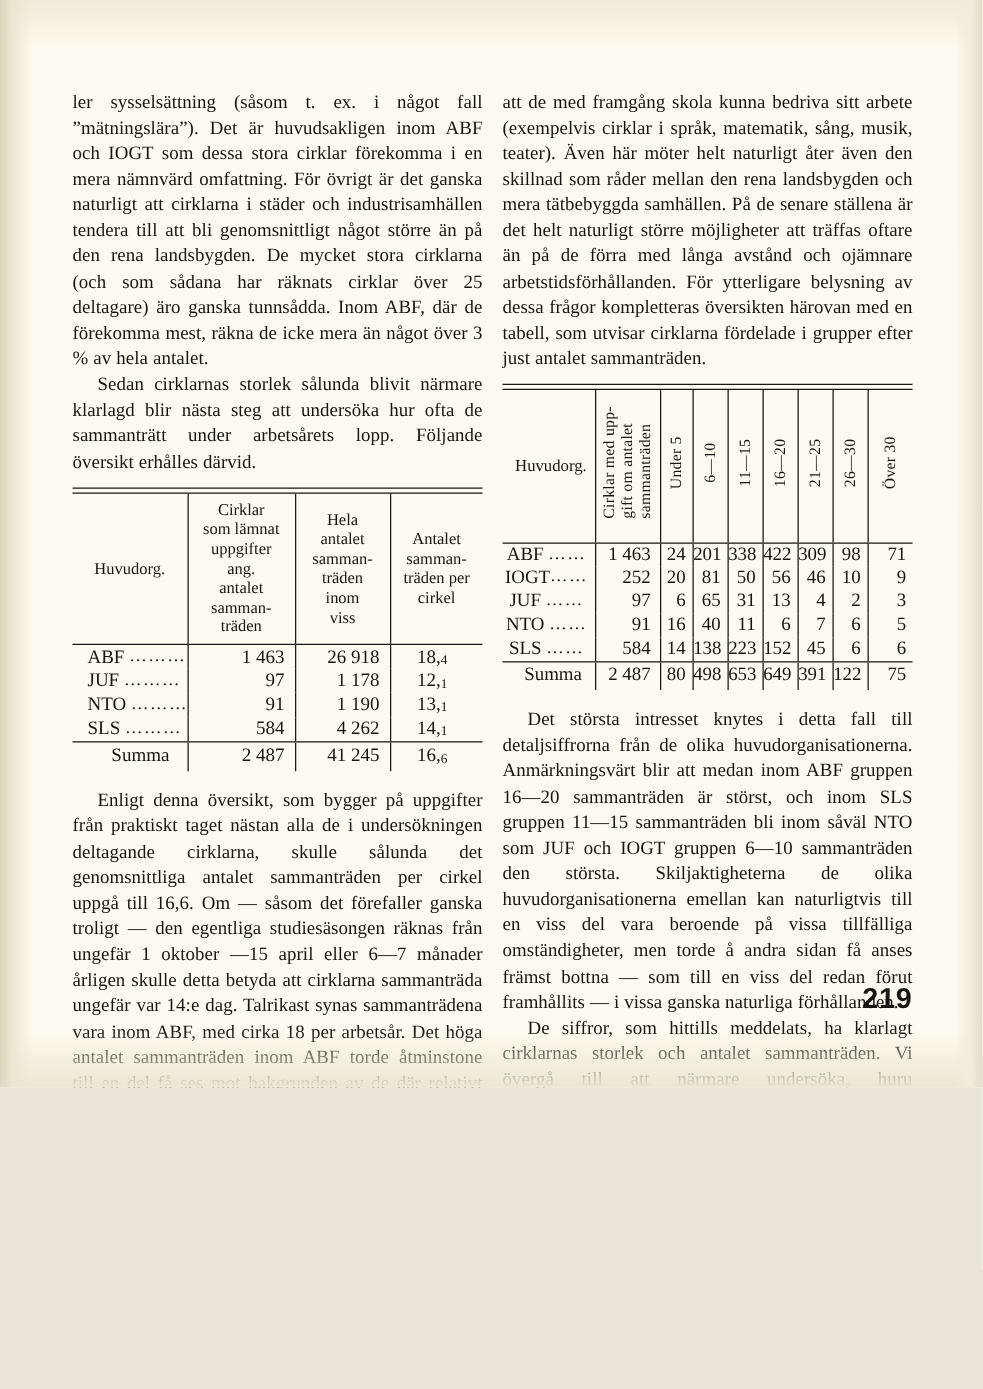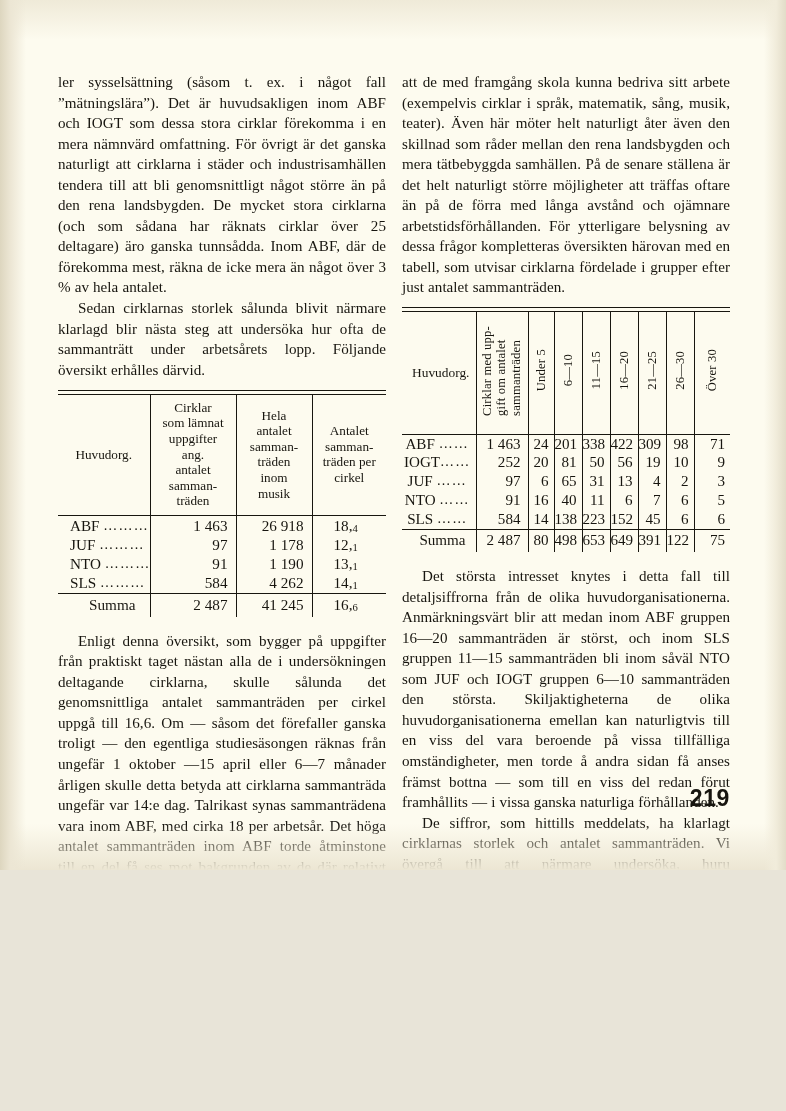--- a/index.html
+++ b/index.html
@@ -255,21 +255,21 @@
                 <span>antalet</span><br>
                 <span>samman-</span><br>
                 <span>träden</span>
               </td>
               <td>
                 <span>Hela</span><br>
                 <span>antalet</span><br>
                 <span>samman-</span><br>
                 <span>träden</span><br>
                 <span>inom</span><br>
-                <span>musik</span>
+                <span>viss</span>
               </td>
               <td>
                 <span>Antalet</span><br>
                 <span>samman-</span><br>
                 <span>träden per</span><br>
                 <span>cirkel</span>
               </td>
             </tr>
           </tbody>
         </table>
@@ -391,21 +391,21 @@
               <td class="vb">98</td>
               <td>71</td>
             </tr>
             <tr class="drow">
               <td class="org vb"><span>IOGT</span><span class="leader">……</span></td>
               <td class="big vb">252</td>
               <td class="vb">20</td>
               <td class="vb">81</td>
               <td class="vb">50</td>
               <td class="vb">56</td>
-              <td class="vb">19</td>
+              <td class="vb">46</td>
               <td class="vb">10</td>
               <td>9</td>
             </tr>
             <tr class="drow">
               <td class="org vb"><span>JUF</span> <span class="leader">……</span></td>
               <td class="big vb">97</td>
               <td class="vb">6</td>
               <td class="vb">65</td>
               <td class="vb">31</td>
               <td class="vb">13</td>

